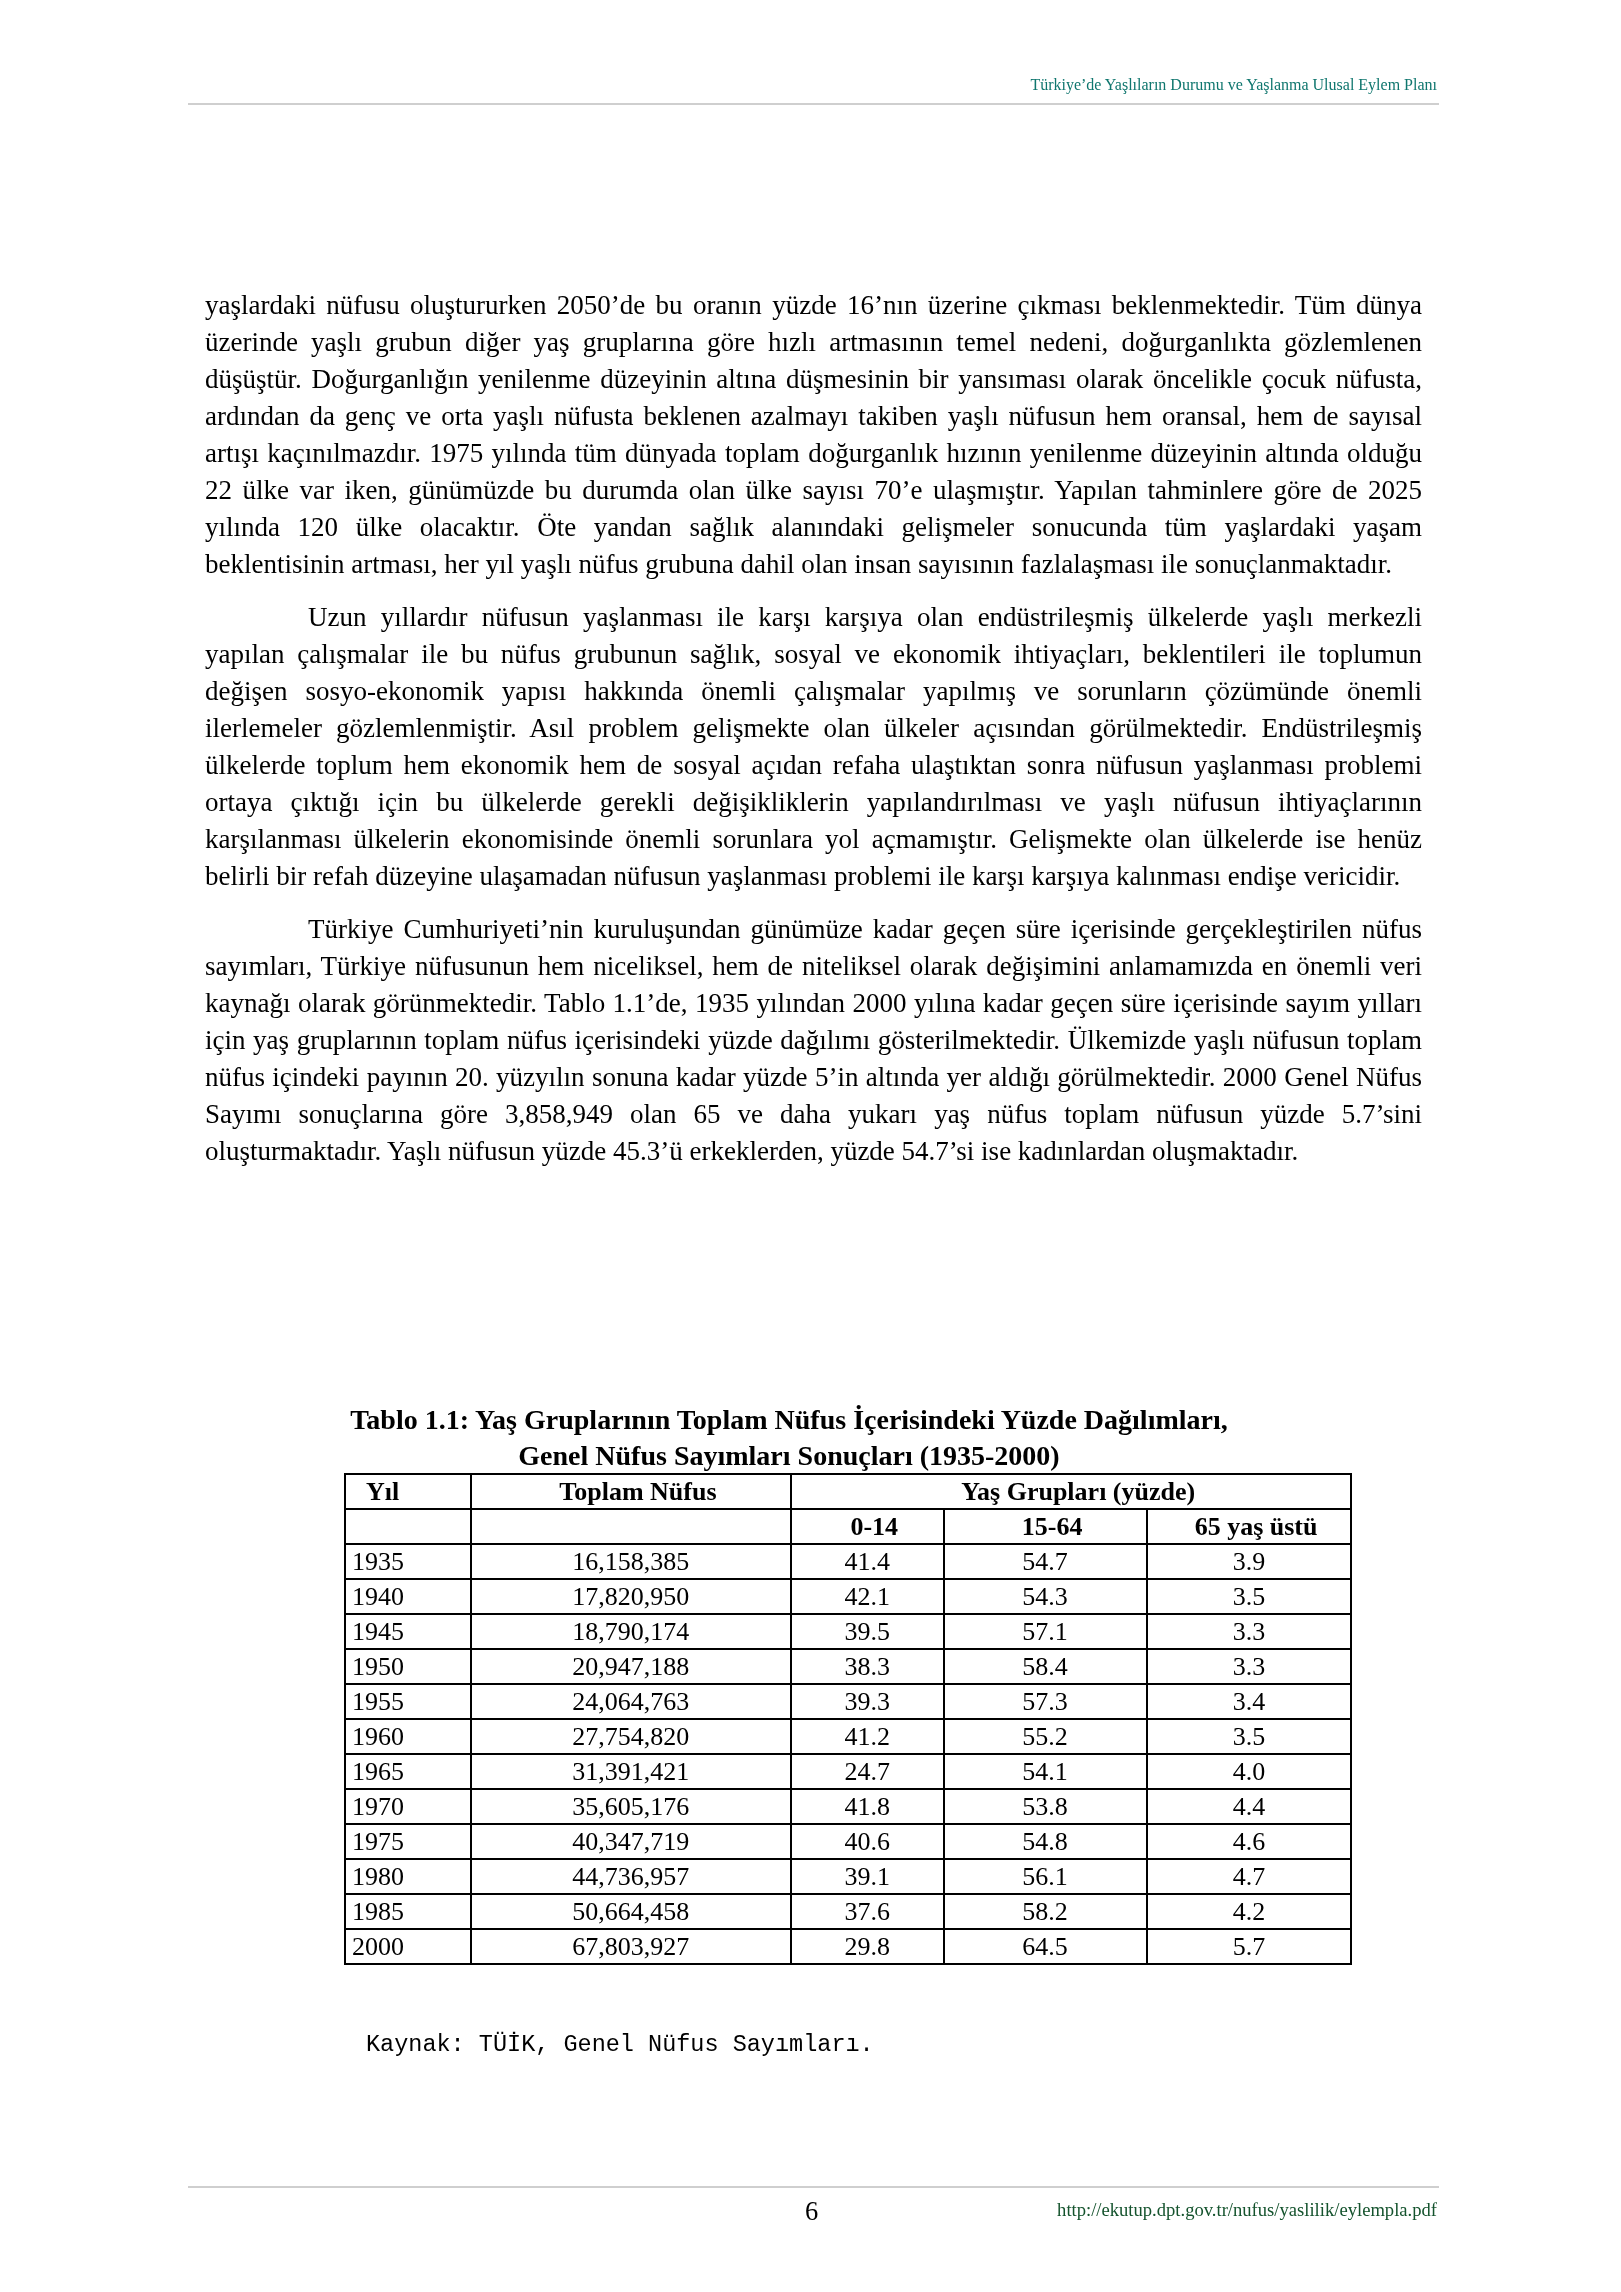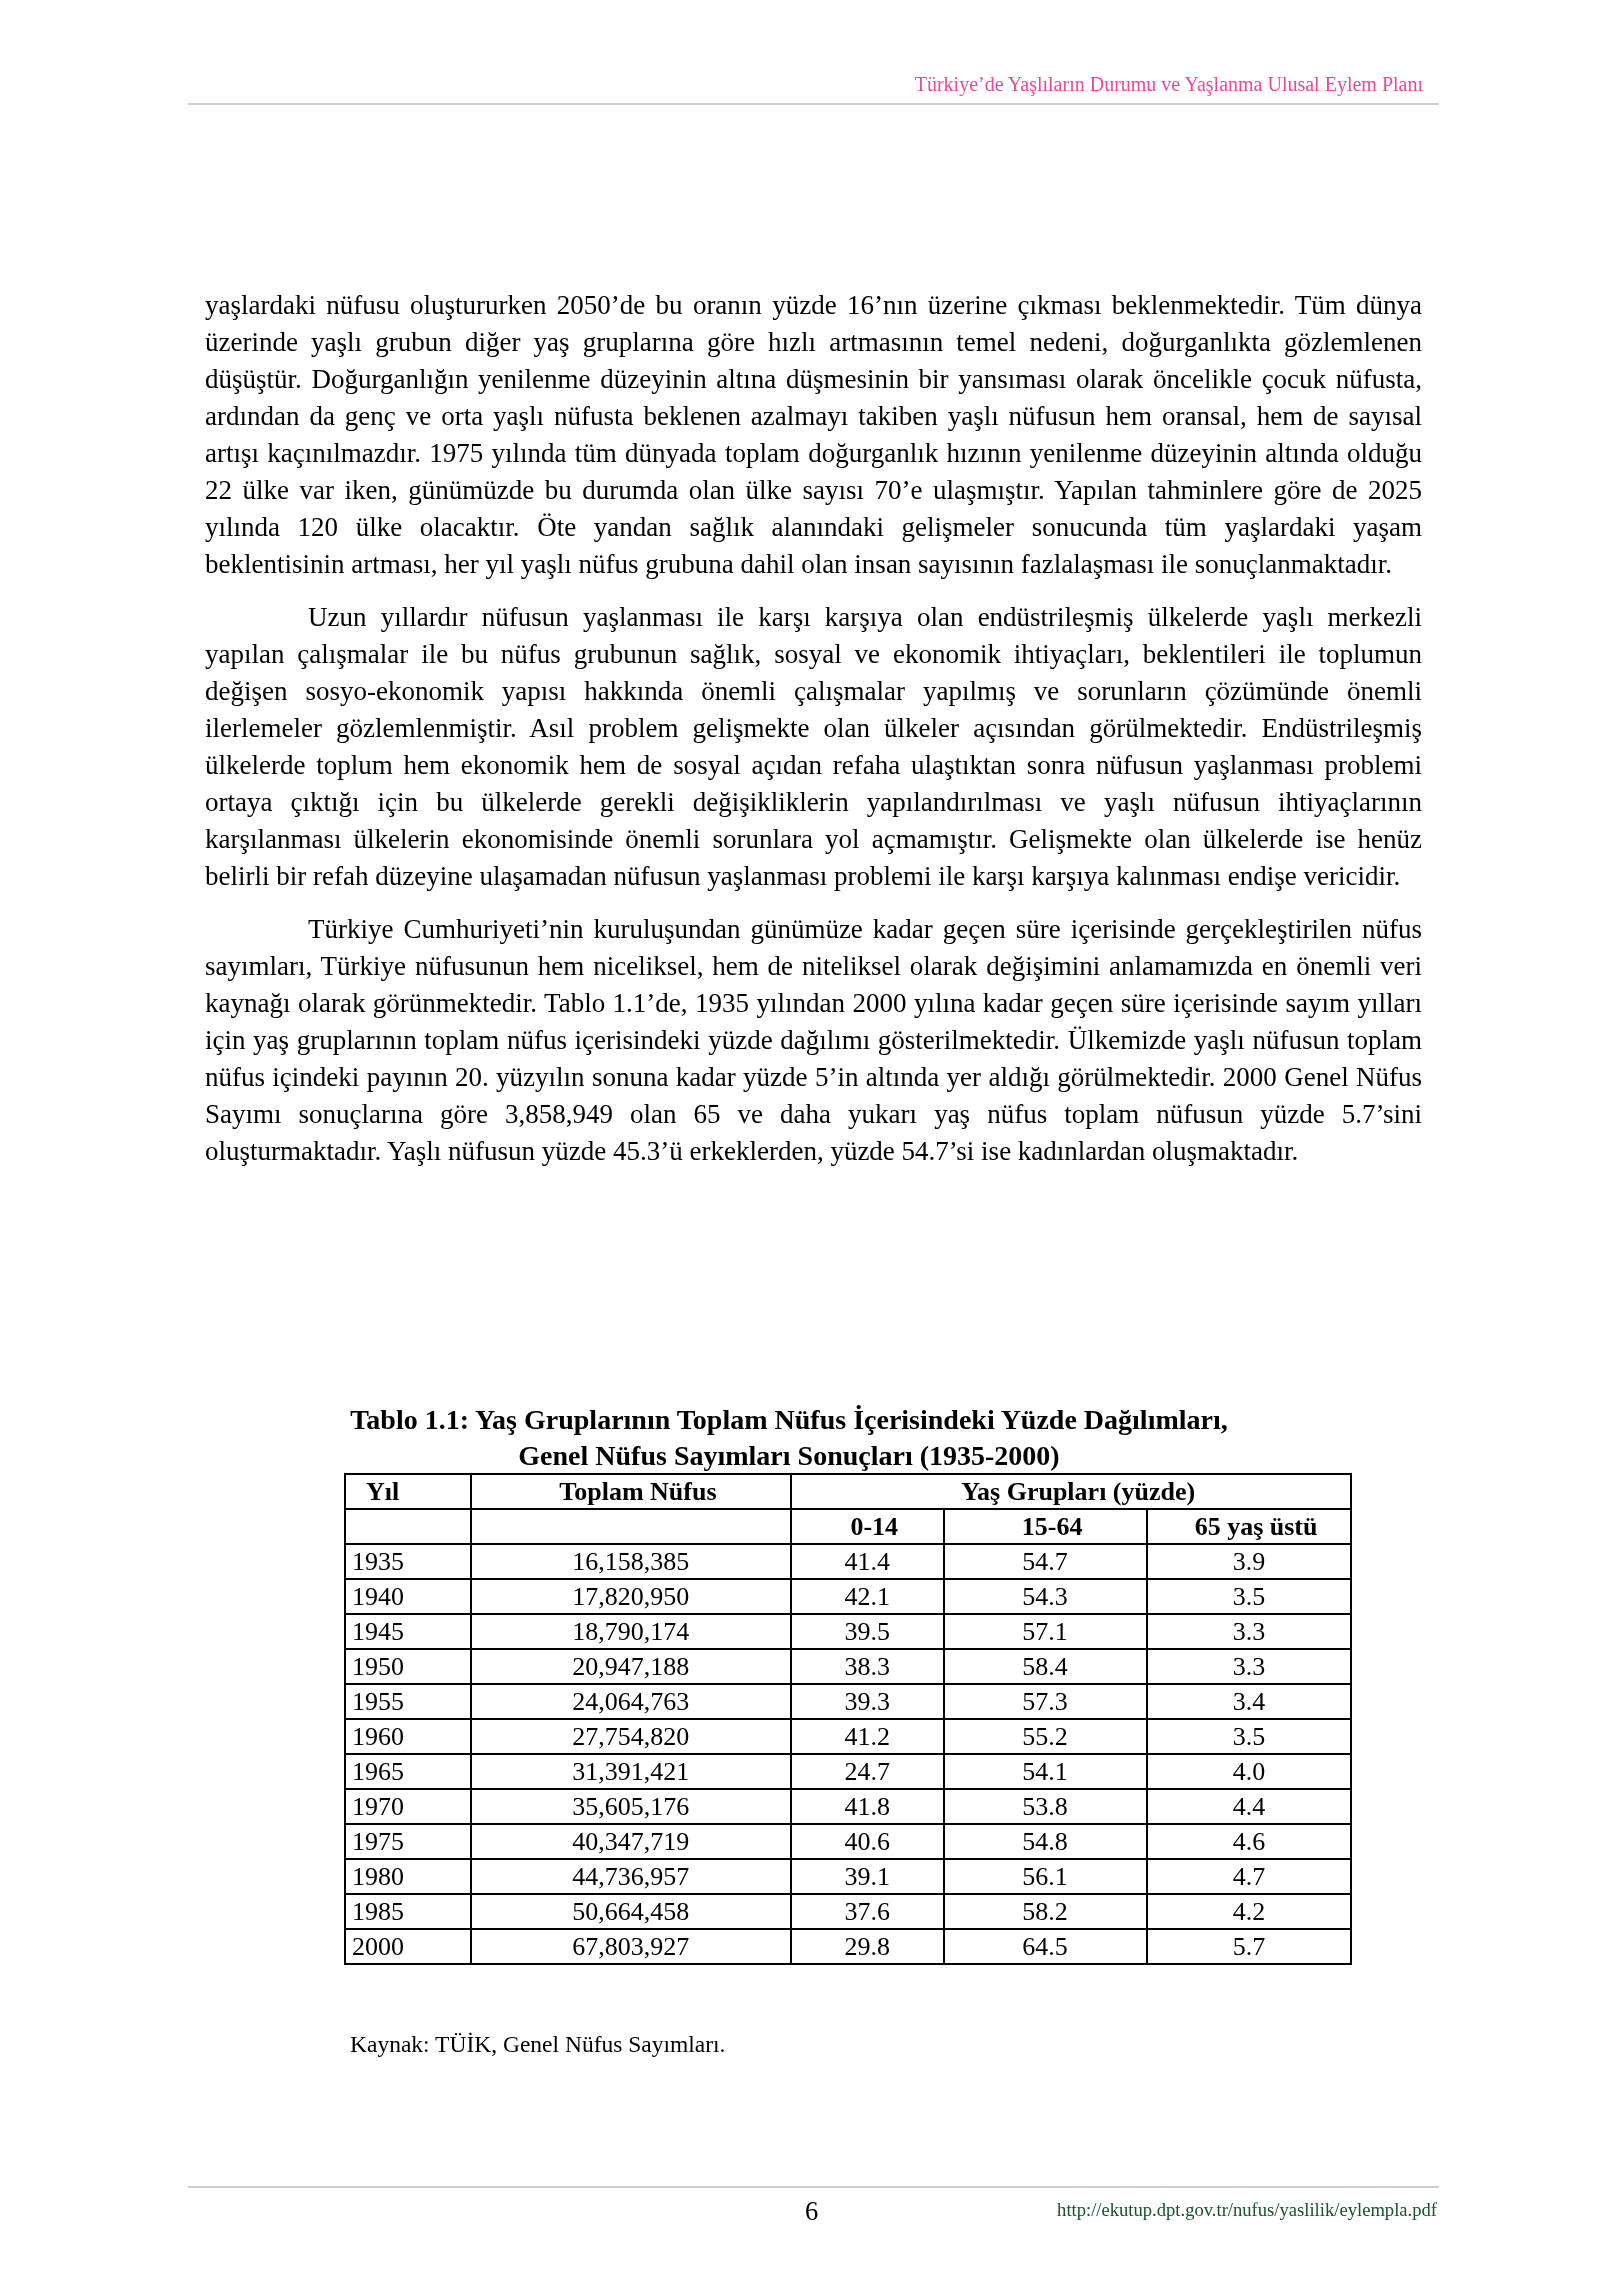--- a/index.html
+++ b/index.html
@@ -1,33 +1,33 @@
 <!DOCTYPE html>
 <html><head>
 <meta charset="utf-8">
 <style>
   html, body { margin: 0; padding: 0; background: #ffffff; }
   body { width: 1621px; height: 2293px; position: relative; overflow: hidden; font-family: "Liberation Serif", serif; color: #000; }
   .page-header { position: absolute; left: 188px; top: 74px; width: 1251px; }
-  .page-header-title { position: absolute; right: 16px; top: 0; font-size: 20px; color: #ec4899; white-space: nowrap; line-height: 21.6px; }
+  .page-header-title { position: absolute; right: 2px; top: 0; font-size: 16px; color: #0f766e; white-space: nowrap; line-height: 21.6px; }
   .page-header-rule { position: absolute; left: 0; top: 29px; width: 1251px; height: 2px; background: #cfcfcf; }
   .body-text { position: absolute; left: 189px; top: 271px; width: 1249px; font-size: 27px; line-height: 37px; }
   .body-text p { margin: 16px; text-align: justify; }
   .body-text p.indent { text-indent: 103px; }
   .table-caption { position: absolute; left: 235px; top: 1402px; width: 1108px; text-align: center; font-weight: bold; font-size: 28px; line-height: 36px; }
   .data-table { position: absolute; left: 344px; top: 1473px; border-collapse: collapse; font-size: 26px; }
   .data-table td, .data-table th { border: 2px solid #000; height: 33px; padding: 0 5.9px; line-height: 33px; }
   .data-table th { font-weight: bold; padding-left: 20px; }
   .c-year { width: 98px; text-align: left; }
   .c-total { width: 292px; text-align: center; }
   .c-a { width: 125px; text-align: center; font-family: Liberation Serif, serif; }
   .c-b { width: 175px; text-align: center; }
   .c-c { width: 177px; text-align: center; }
   .th-year { text-align: left; }
-  .source-note { position: absolute; left: 350px; top: 2030px; font-family: Liberation Serif, serif; font-size: 23.5px; line-height: 29px; }
+  .source-note { position: absolute; left: 366px; top: 2030px; font-family: Liberation Mono, monospace; font-size: 23.5px; line-height: 29px; }
   .page-footer { position: absolute; left: 188px; top: 2186px; width: 1251px; height: 49px; }
   .page-footer-rule { position: absolute; left: 0; top: 0; width: 1251px; height: 2px; background: #cfcfcf; }
   .page-number { position: absolute; left: 617px; top: 9.8px; font-size: 26.5px; line-height: 31px; }
   .page-url { position: absolute; right: 2px; top: 12.7px; font-size: 18.6px; color: #14532d; line-height: 21.6px; white-space: nowrap; }
 </style>
 </head>
 <body>
 
 <div class="page-header">
   <span class="page-header-title">Türkiye’de Yaşlıların Durumu ve Yaşlanma Ulusal Eylem Planı</span>

